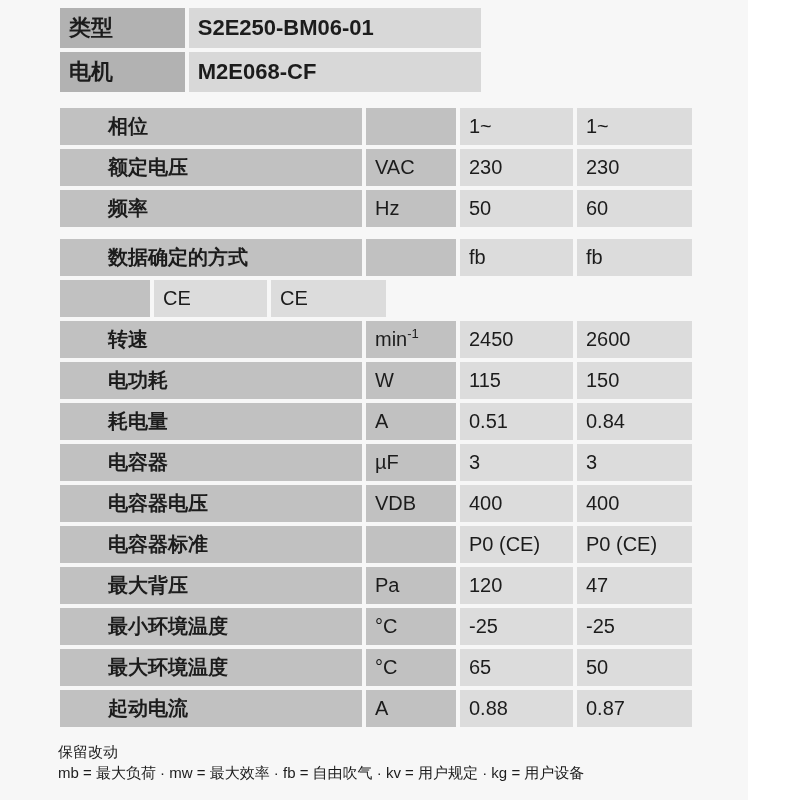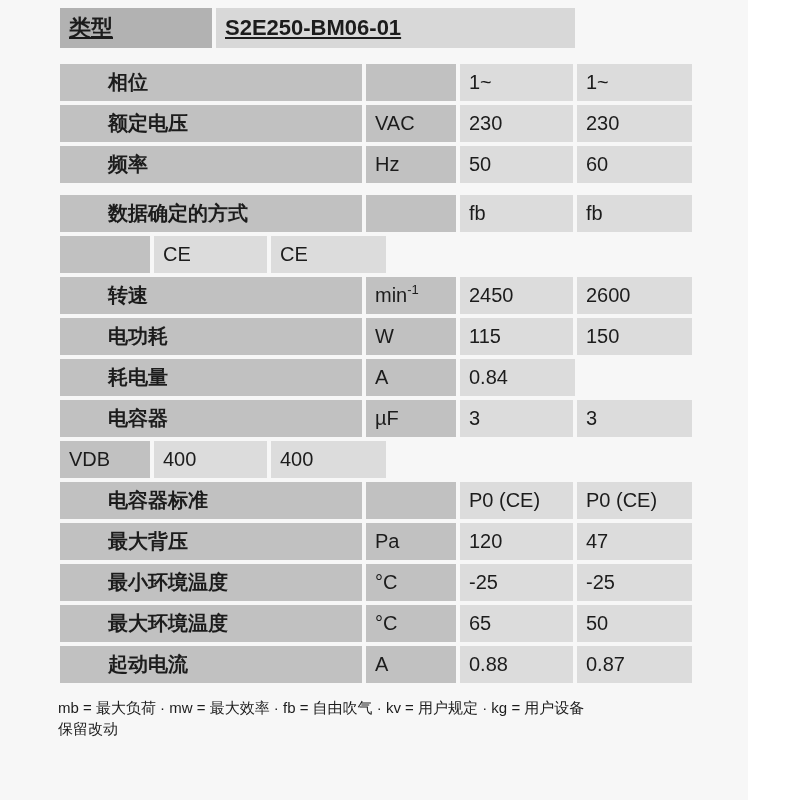--- a/index.html
+++ b/index.html
@@ -19,22 +19,21 @@
     left: 0;
     top: 0;
     width: 748px;
     height: 800px;
     background: var(--page-bg, #f7f7f7);
   }
 
   
   .header-table {
     margin: 8px 16px 0 60px;
-    width: 515px;
-    text-decoration: underline;
+    width: 421px;
   }
   .h-row {
     display: flex;
     gap: 4px;
     margin-bottom: 4px;
     height: 40px;
   }
   .h-label, .h-value {
     box-sizing: border-box;
     display: flex;
@@ -110,20 +109,24 @@
 </head>
 <body>
 
 <div class="content">
 
   <div class="header-table">
     <div class="h-row">
       <div class="h-label">类型</div>
       <div class="h-value">S2E250-BM06-01</div>
     </div>
+    <div class="h-row">
+      <div class="h-label">电机</div>
+      <div class="h-value">M2E068-CF</div>
+    </div>
   </div>
 
   <div class="spec-table">
       <div class="group">
   <div class="s-row">
     <div class="c-label">相位</div>
     <div class="c-unit">
             <span class="u-base"></span>
             <sup class="u-sup"></sup>
           </div>
@@ -190,34 +193,36 @@
     <div class="c-val c-v1">115</div>
     <div class="c-val c-v2">150</div>
   </div>
 
   <div class="s-row">
     <div class="c-label">耗电量</div>
     <div class="c-unit">
             <span class="u-base">A</span>
             <sup class="u-sup"></sup>
           </div>
+    <div class="c-val c-v1">0.51</div>
     <div class="c-val c-v2">0.84</div>
   </div>
 
   <div class="s-row">
     <div class="c-label">电容器</div>
     <div class="c-unit">
             <span class="u-base">µF</span>
             <sup class="u-sup"></sup>
           </div>
     <div class="c-val c-v1">3</div>
     <div class="c-val c-v2">3</div>
   </div>
 
   <div class="s-row">
+    <div class="c-label">电容器电压</div>
     <div class="c-unit">
             <span class="u-base">VDB</span>
             <sup class="u-sup"></sup>
           </div>
     <div class="c-val c-v1">400</div>
     <div class="c-val c-v2">400</div>
   </div>
 
   <div class="s-row">
     <div class="c-label">电容器标准</div>
@@ -265,17 +270,17 @@
             <span class="u-base">A</span>
             <sup class="u-sup"></sup>
           </div>
     <div class="c-val c-v1">0.88</div>
     <div class="c-val c-v2">0.87</div>
   </div>
 </div>
     </div>
 
   <div class="footnote">
+    <div>保留改动</div>
     <div>mb = 最大负荷 · mw = 最大效率 · fb = 自由吹气 · kv = 用户规定 · kg = 用户设备</div>
-    <div>保留改动</div>
   </div>
 
 </div>
 
 </body></html>

